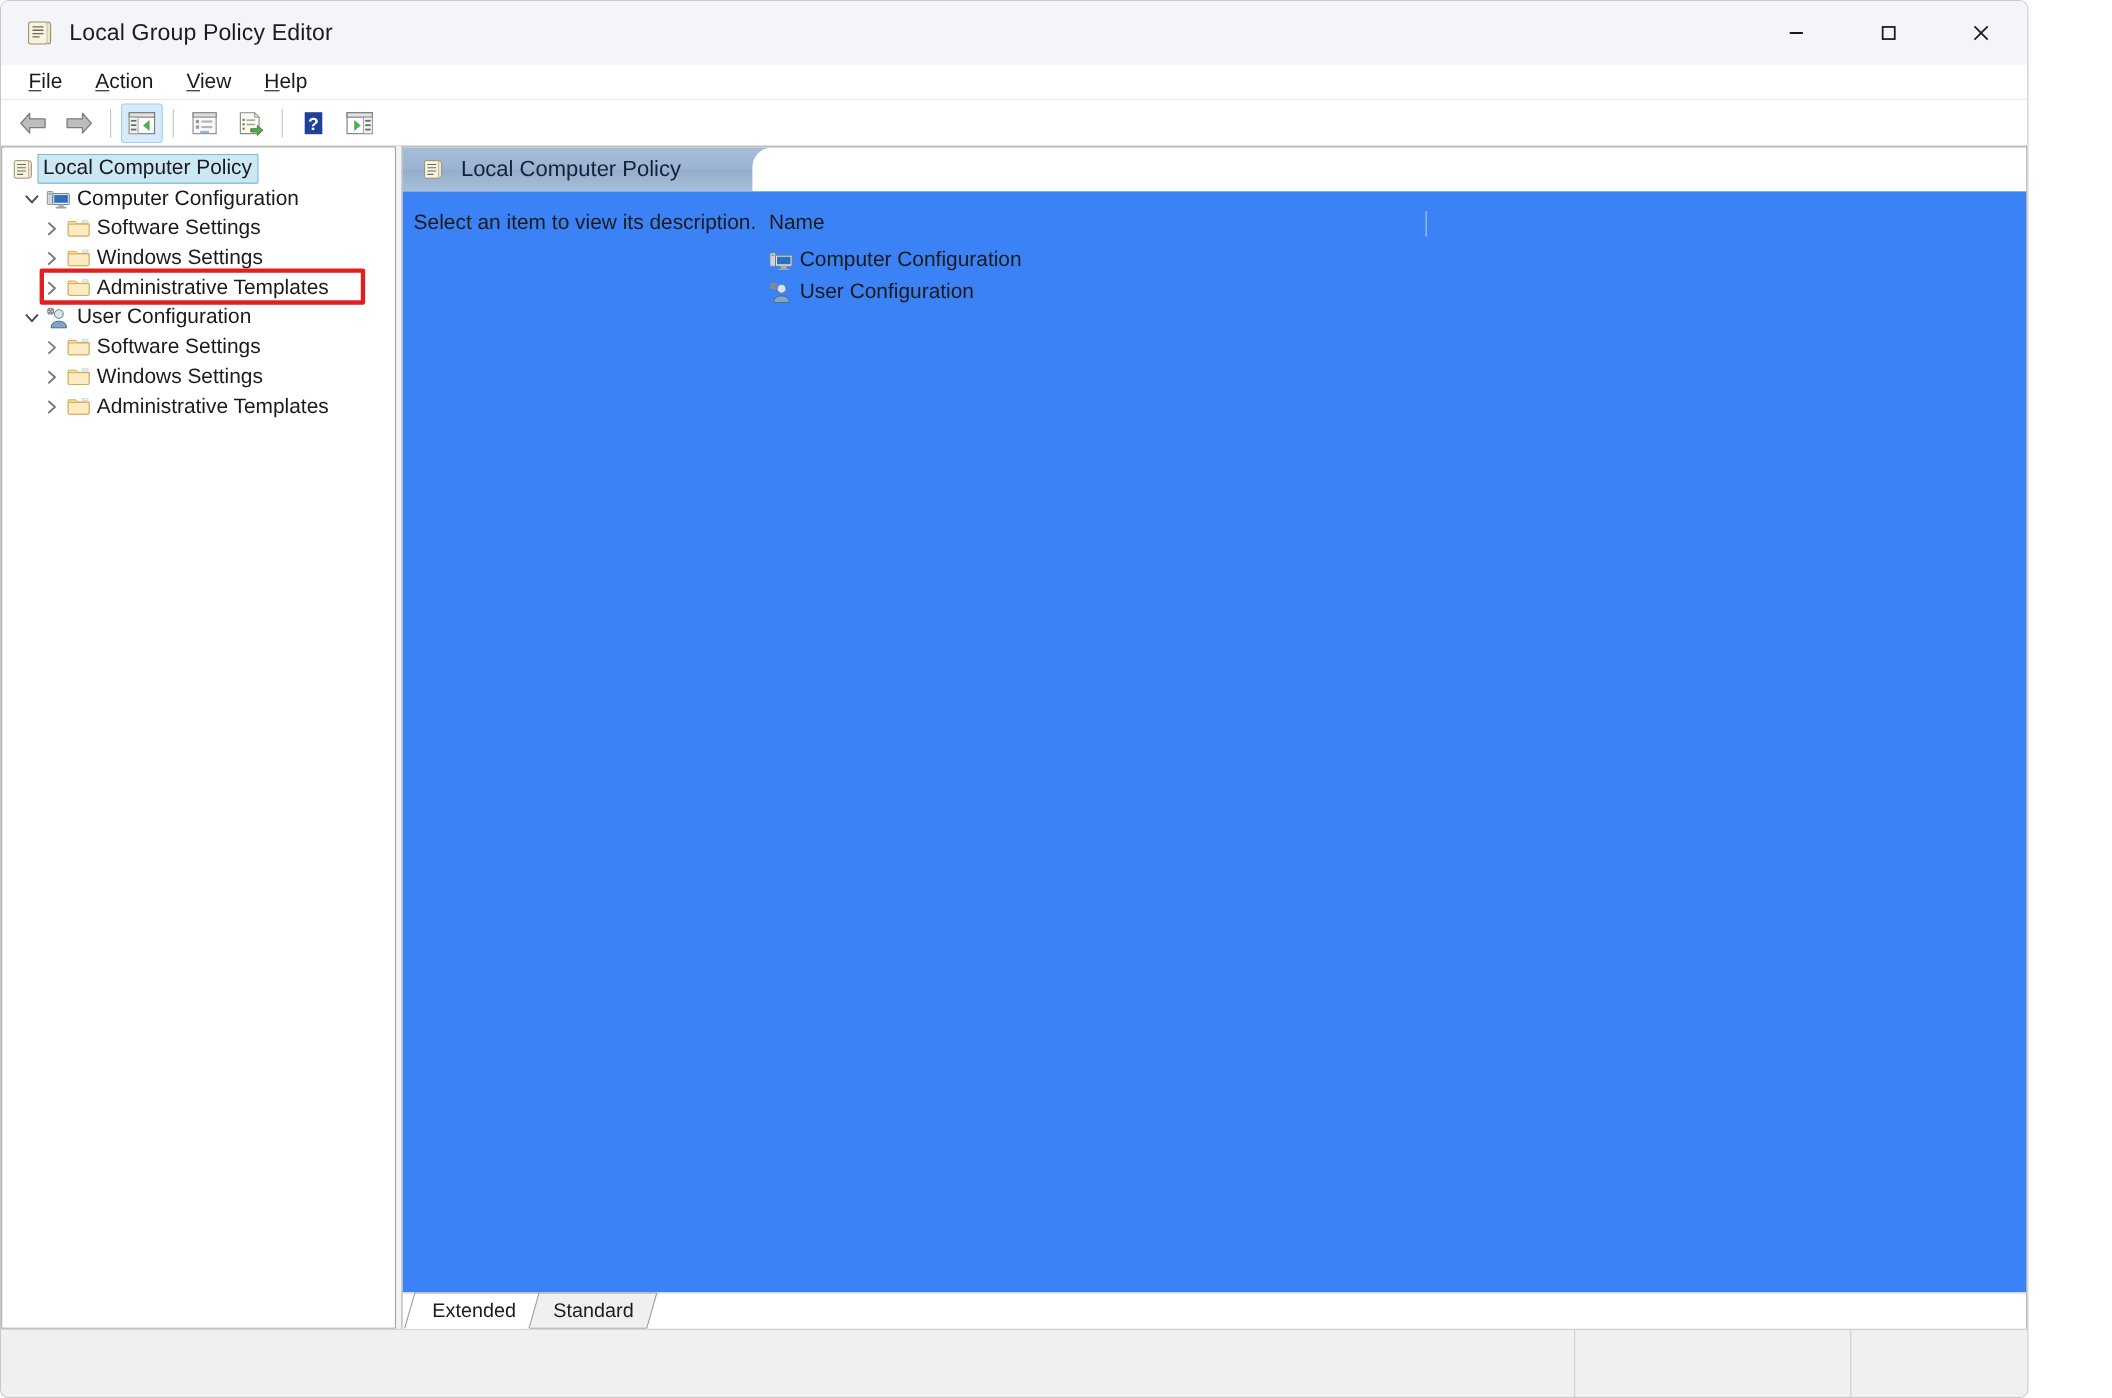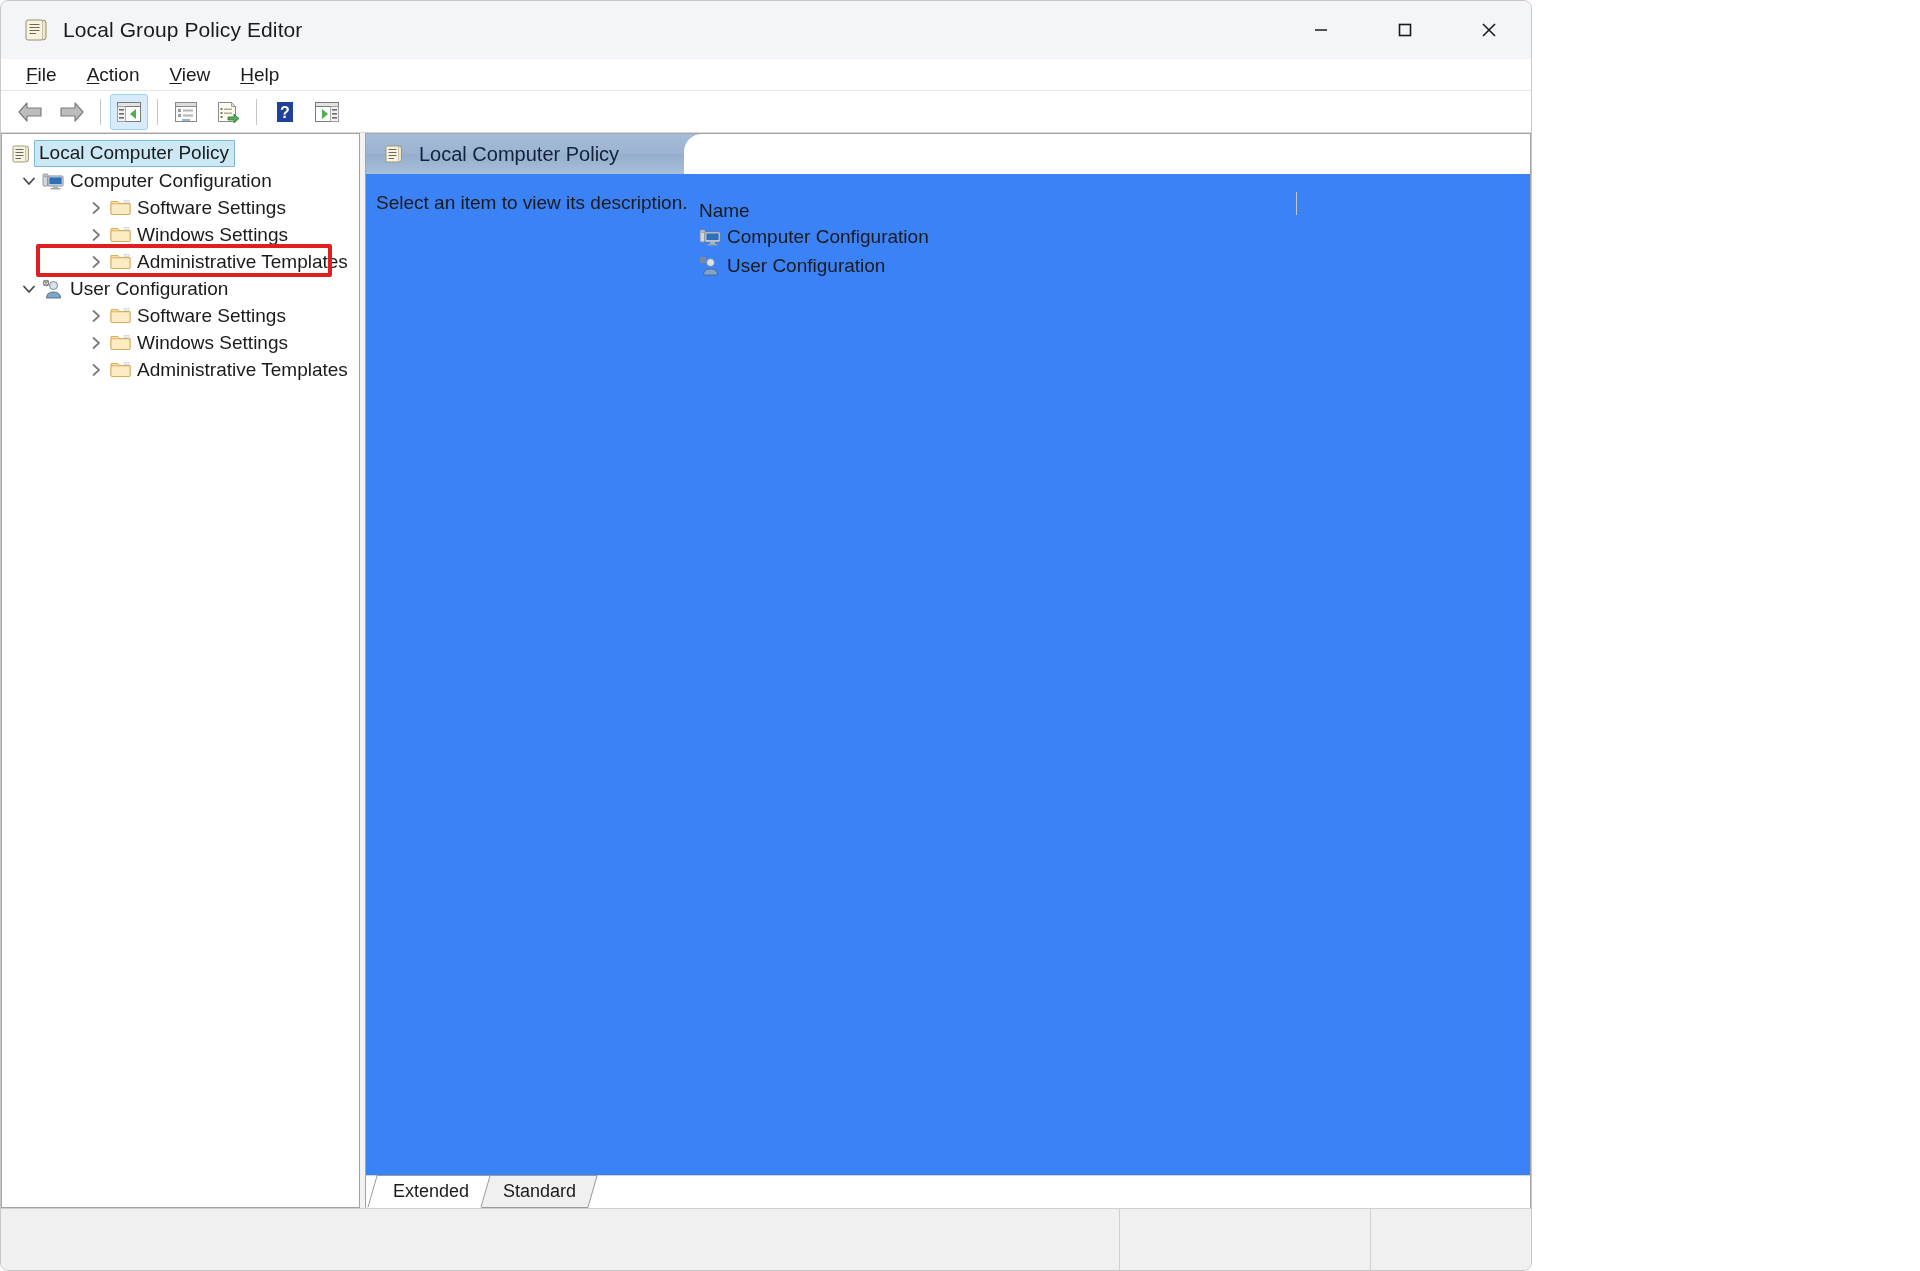--- a/index.html
+++ b/index.html
@@ -6,21 +6,21 @@
     margin: 0;
     padding: 0;
     background: #ffffff;
   }
   body {
     font-family: "Liberation Sans", sans-serif;
     -webkit-font-smoothing: antialiased;
   }
   #app {
     position: relative;
-    width: 1532px;
+    width: 1844px;
     height: 1271px;
     background: #f3f3f3;
     border: 1px solid #c8c8c8;
     border-radius: 8px;
     box-sizing: border-box;
     overflow: hidden;
   }
 
   
   .titlebar {
@@ -173,21 +173,21 @@
   }
   .tree-row.selected .selbox {
     background: #cce8f4;
     border: 1px solid #7bb8d4;
     border-radius: 1px;
     padding: 1px 5px 2px 4px;
     margin-left: -4px;
   }
   .indent-0 { padding-left: 8px; }
   .indent-1 { padding-left: 14px; }
-  .indent-2 { padding-left: 42px; margin-left: 39px; }
+  .indent-2 { padding-left: 32px; }
 
   .highlight-box {
     position: absolute;
     border: 4px solid #e02020;
     border-radius: 2px;
     pointer-events: none;
     box-sizing: border-box;
   }
 
   
@@ -253,21 +253,21 @@
     white-space: nowrap;
   }
   .list-col {
     flex: 1 1 auto;
     padding-top: 18px;
     box-sizing: border-box;
     position: relative;
   }
   .list-header {
     display: flex;
-    align-items: flex-end;
+    align-items: flex-start;
     height: 30px;
     position: relative;
   }
   .list-header .colname {
     font-size: 19px;
     color: #1b1b1b;
     padding-left: 3px;
   }
   .col-divider {
     position: absolute;

